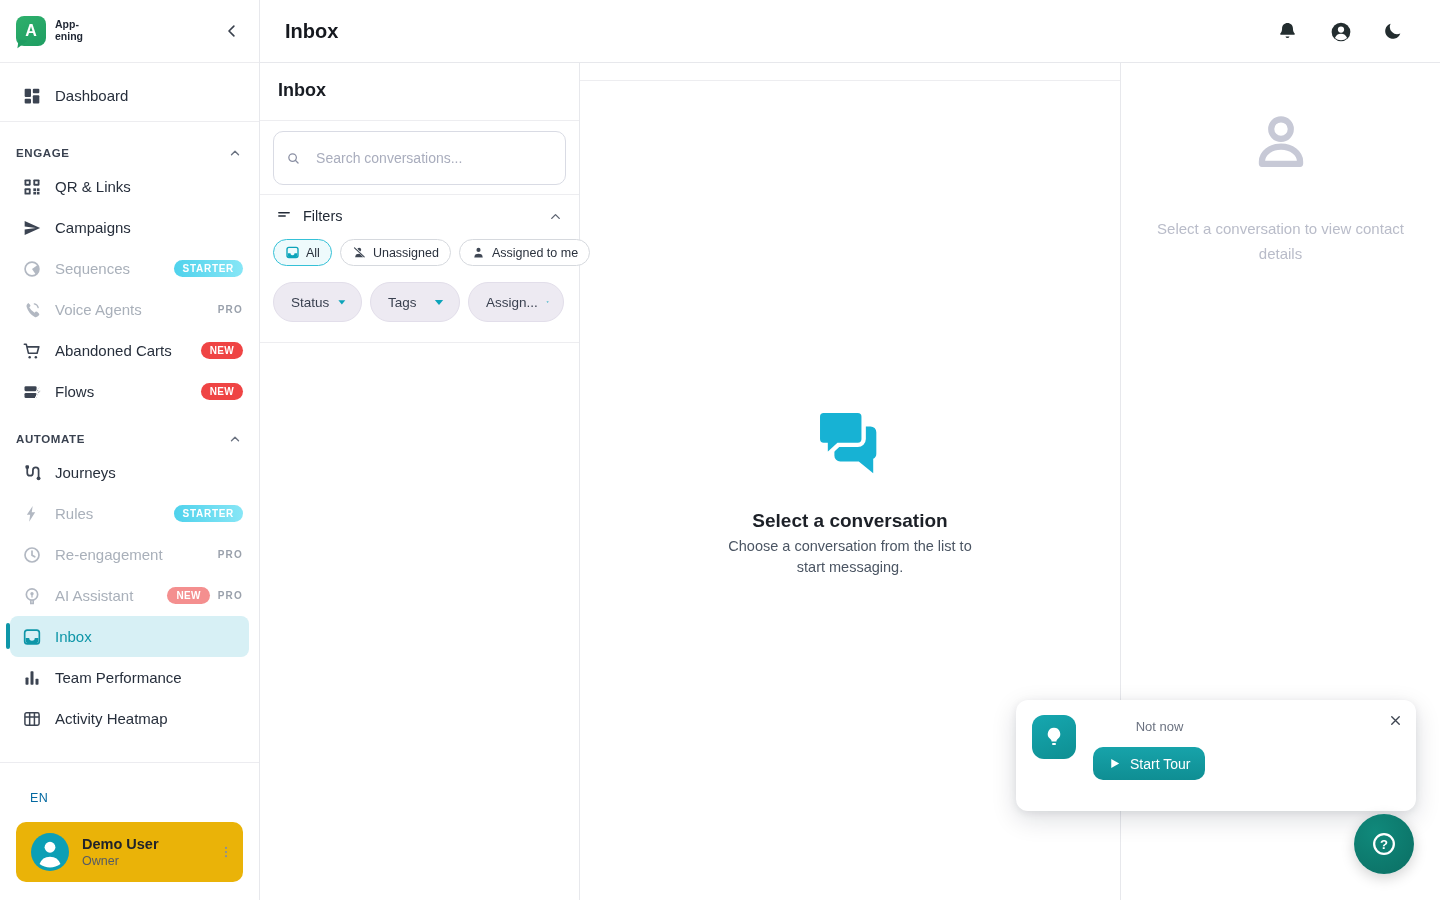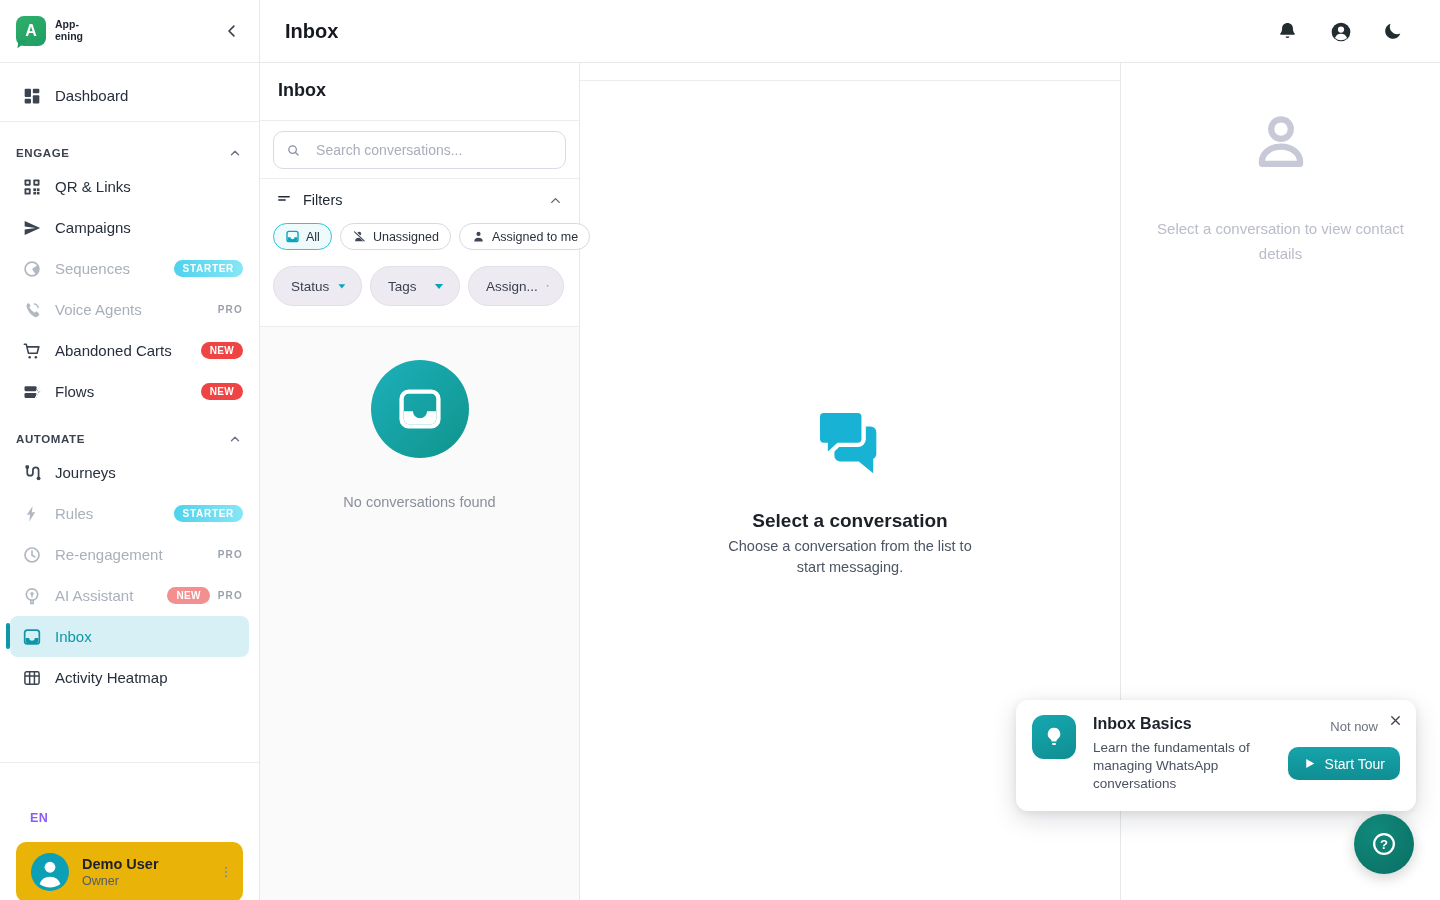--- a/index.html
+++ b/index.html
@@ -31,41 +31,41 @@
   .badge-new { background:#ef4444; color:#fff; font-size:10px; font-weight:700; padding:3px 9px; border-radius:999px; letter-spacing:.3px; }
   .badge-new.faded { background:#f48f8f; }
   .badge-starter { background:linear-gradient(90deg,#4fd2ec,#87e6f6); color:#fff; font-size:10px; font-weight:700; padding:3px 9px; border-radius:999px; letter-spacing:.7px; }
   .tag-pro { color:#9aa1ac; font-size:10px; font-weight:700; letter-spacing:1.2px; }
   .divider { height:1px; background:#ededf0; margin-top:5px; }
   .section-head { display:flex; align-items:center; justify-content:space-between; padding:0 17px 0 16px; font-size:11.5px; font-weight:700; letter-spacing:.6px; color:#3a4250; height:26px; margin-top:14px; cursor:pointer; }
   .section-head.first { margin-top:18px; }
   .section-head .chev { color:#6a7280; }
 
   .nav-footer { border-top:1px solid #ececf0; flex:1; padding:28px 16px 0; }
-  .lang { font-size:12.5px; font-weight:700; color:#8b5cf6; letter-spacing:.5px; padding-left:14px;margin-top:20px; }
+  .lang { font-size:12.5px; font-weight:400; color:#0369a1; letter-spacing:.5px; padding-left:14px; }
   .user-card { margin-top:17px; background:#eab308; border-radius:10px; height:60px; display:flex; align-items:center; padding:0 8px 0 15px; gap:13px; cursor:pointer; }
   .avatar { width:38px; height:38px; border-radius:50%; background:#0c9fb5; flex-shrink:0; overflow:hidden; }
   .user-name { font-size:14.5px; font-weight:700; color:#20232b; }
   .user-role { font-size:12.5px; color:#555b66; margin-top:2px; }
   .dots { margin-left:auto; color:#8a8f99; cursor:pointer; }
 
   
   .main { flex:1; display:flex; flex-direction:column; min-width:0; }
   .top-header { height:63px; border-bottom:1px solid #e7e8ec; display:flex; align-items:center; padding:0 36px 0 25px; flex-shrink:0; }
   .top-title { font-size:20px; font-weight:700; color:#15181e; }
   .header-icons { margin-left:auto; display:flex; gap:32px; align-items:center; color:#232d2f; }
   .hicon { width:21px; height:21px; cursor:pointer; }
 
   .content { flex:1; display:flex; min-height:0; }
 
   
   .conv-panel { width:320px; flex-shrink:0; border-right:1px solid #e7e8ec; display:flex; flex-direction:column; }
   .conv-title { height:58px; padding:17px 18px; font-size:18px; font-weight:700; color:#181c23; border-bottom:1px solid #ededf0; }
   .search-row { padding:10px 13px 9px; border-bottom:1px solid #ededf0; }
-  .search-box { height:38px; border:1px solid #d9dbe4; border-radius:10px; display:flex; align-items:center; padding:0 12px; gap:15px; color:#8a8fa3; background:#fff; }
+  .search-box { height:54px; border:1px solid #d9dbe4; border-radius:10px; display:flex; align-items:center; padding:0 12px; gap:15px; color:#8a8fa3; background:#fff; }
   .search-box input { border:none; outline:none; font-size:14px; width:100%; color:#333a46; font-family:"Liberation Sans", sans-serif; background:transparent; }
   .search-box input::placeholder { color:#a9adbd; }
   .filters { padding:13px 13px 20px; border-bottom:1px solid #ededf0; }
   .filters-head { display:flex; align-items:center; gap:11px; font-size:14.5px; color:#222a36; padding:0 3px; cursor:pointer; }
   .filters-head .chev { margin-left:auto; color:#5b6270; }
   .chips { display:flex; gap:8px; margin-top:15px; }
   .chip { height:27px; border:1px solid #d6d9de; border-radius:999px; background:#fff; display:inline-flex; align-items:center; gap:6px; padding:0 11px; font-size:12.5px; color:#2a313d; white-space:nowrap; cursor:pointer; }
   .chip .cico { width:15px; height:15px; color:#3f4754; flex-shrink:0; }
   .chip.active { border:1.5px solid #35c1d7; background:#eefafc;text-align:right; }
   .chip.active .cico { color:#0ca4ba; }
@@ -297,20 +297,30 @@
       <div class="nav-item selected">
         <span class="ico">
           <svg viewBox="0 0 24 24" width="20" height="20">
               <rect x="3.2" y="3.8" width="17.6" height="16.4" rx="3.2" fill="none" stroke="currentColor" stroke-width="2"></rect>
               <path d="M4.4 13.2h4.3a3.3 3.3 0 0 0 6.6 0h4.3v4a2 2 0 0 1-2 2H6.4a2 2 0 0 1-2-2z" fill="currentColor"></path>
             </svg>
         </span>
         <span>Inbox</span>
       </div>
 
+      <div class="nav-item">
+        <span class="ico">
+          <svg viewBox="0 0 24 24" width="20" height="20" fill="currentColor">
+              <rect x="4.2" y="11.5" width="3.6" height="8.5" rx=".8"></rect>
+              <rect x="10.2" y="4" width="3.6" height="16" rx=".8"></rect>
+              <rect x="16.2" y="13" width="3.6" height="7" rx=".8"></rect>
+            </svg>
+        </span>
+        <span>Team Performance</span>
+      </div>
 
       <div class="nav-item">
         <span class="ico">
           <svg viewBox="0 0 24 24" width="20" height="20">
               <rect x="3.5" y="4.5" width="17" height="15" rx="2" fill="none" stroke="currentColor" stroke-width="1.8"></rect>
               <path d="M3.5 9.5h17M9.2 4.5v15M14.9 4.5v15" stroke="currentColor" stroke-width="1.8" fill="none"></path>
             </svg>
         </span>
         <span>Activity Heatmap</span>
       </div>
@@ -436,29 +446,20 @@
             </span>
             <span class="pill" style="width:96px">
               <span>Assign...</span>
               <svg class="caret" width="12" height="10" viewBox="0 0 14 12">
                   <path d="M2 3.5l5 6 5-6z" fill="currentColor"></path>
                 </svg>
             </span>
           </div>
         </div>
 
-        <div class="conv-empty">
-          <div class="empty-circle">
-            <svg viewBox="0 0 48 48" width="52" height="52">
-                <rect x="7" y="8" width="34" height="32" rx="6.5" fill="none" stroke="#fff" stroke-width="4"></rect>
-                <path d="M9.2 26h8.3a6.5 6.5 0 0 0 13 0h8.3v7.8a4.2 4.2 0 0 1-4.2 4.2H13.4a4.2 4.2 0 0 1-4.2-4.2z" fill="#fff"></path>
-              </svg>
-          </div>
-          <div class="conv-empty-text">No conversations found</div>
-        </div>
       </section>
 
       <section class="chat">
         <div class="chat-topline"></div>
         <div class="chat-center">
           <svg class="chat-icon" viewBox="0 0 80 80">
             <path fill="currentColor" d="M30 24h31a6 6 0 0 1 6 6v22a6 6 0 0 1-3.2 5.3V72L49 60H30a6 6 0 0 1-6-6V30a6 6 0 0 1 6-6z"></path>
             <path fill="currentColor" stroke="#fff" stroke-width="4.5" d="M13 8h35a6 6 0 0 1 6 6v23a6 6 0 0 1-6 6H28L15 55V43h-2a6 6 0 0 1-6-6V14a6 6 0 0 1 6-6z"></path>
           </svg>
           <div class="chat-title">Select a conversation</div>
@@ -475,24 +476,20 @@
       </section>
     </div>
   </div>
 
   <div class="tour-card">
     <div class="bulb-box">
       <svg viewBox="0 0 24 24" width="24" height="24">
           <path d="M12 2.8a6.2 6.2 0 0 0-3.7 11.2c.7.5 1.2 1.3 1.2 2.1v.4h5v-.4c0-.8.5-1.6 1.2-2.1A6.2 6.2 0 0 0 12 2.8z" fill="#fff"></path>
           <rect x="10" y="18" width="4" height="2" rx="1" fill="#fff"></rect>
         </svg>
-    </div>
-    <div class="tour-body">
-      <div class="tour-title">Inbox Basics</div>
-      <div class="tour-text">Learn the fundamentals of managing WhatsApp conversations</div>
     </div>
     <div class="tour-right">
       <span class="not-now">Not now</span>
       <button class="start-tour">
         <svg width="13" height="13" viewBox="0 0 18 18">
             <path d="M4.5 2.6v12.8L15.5 9z" fill="#fff"></path>
           </svg>
         <span>Start Tour</span>
       </button>
     </div>

